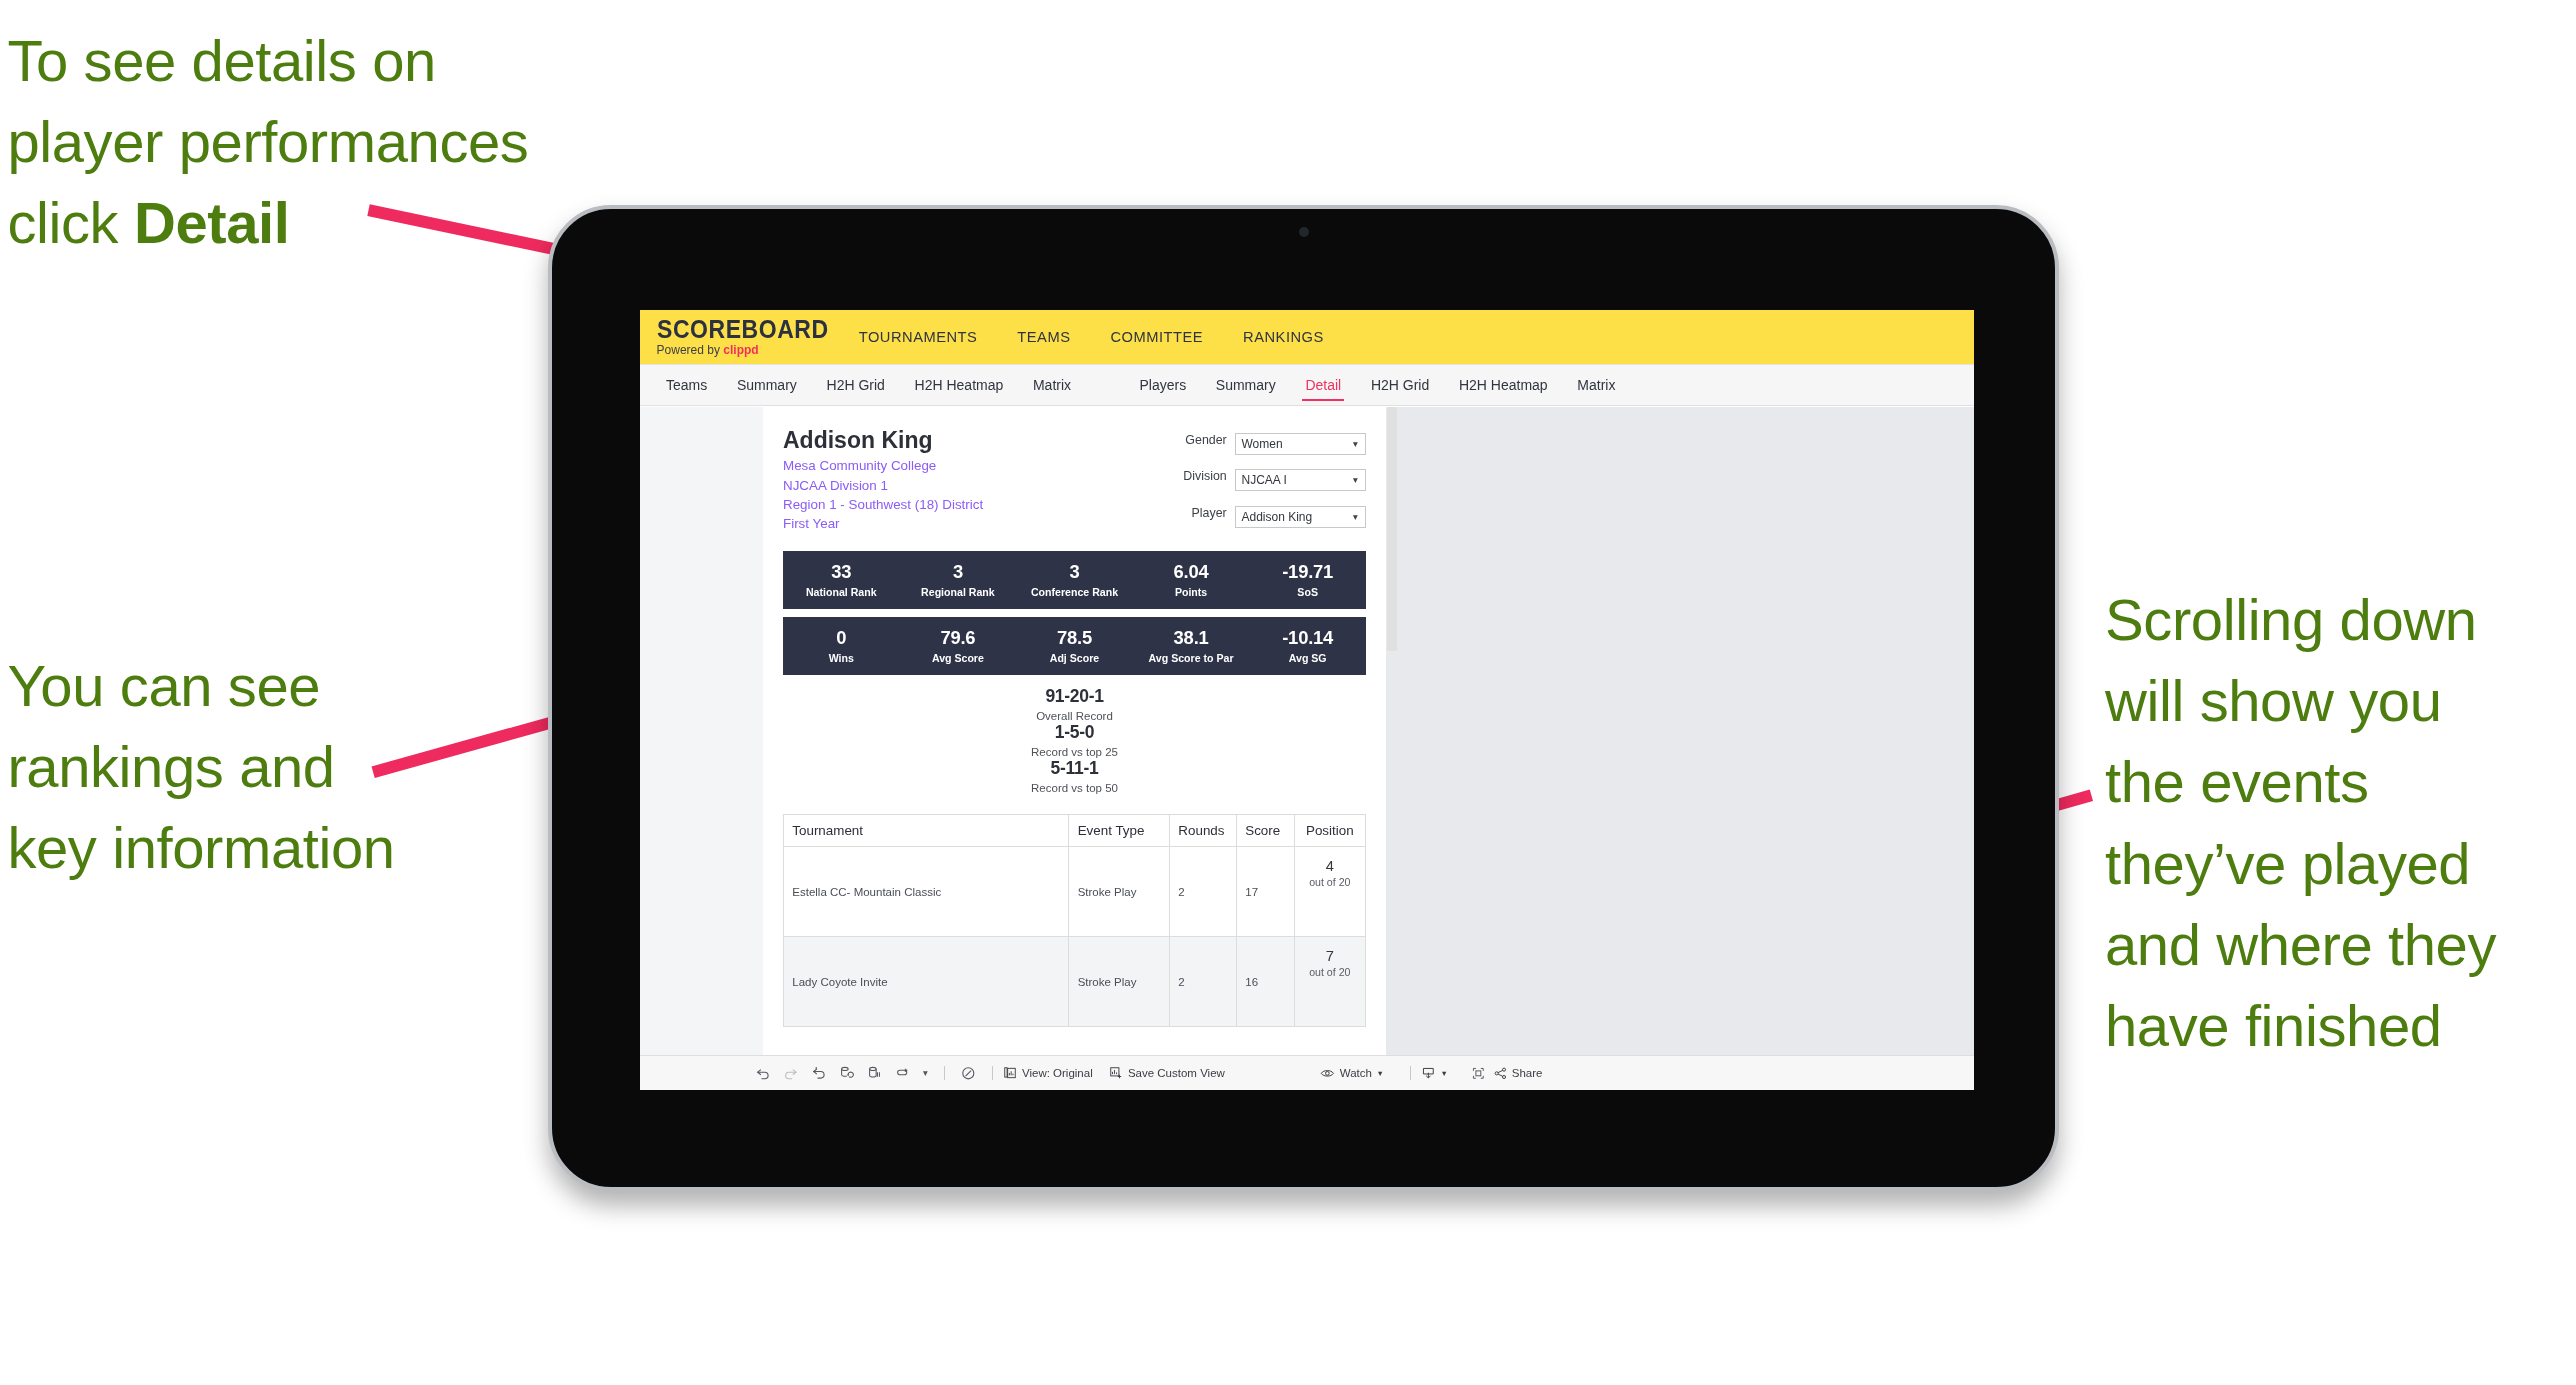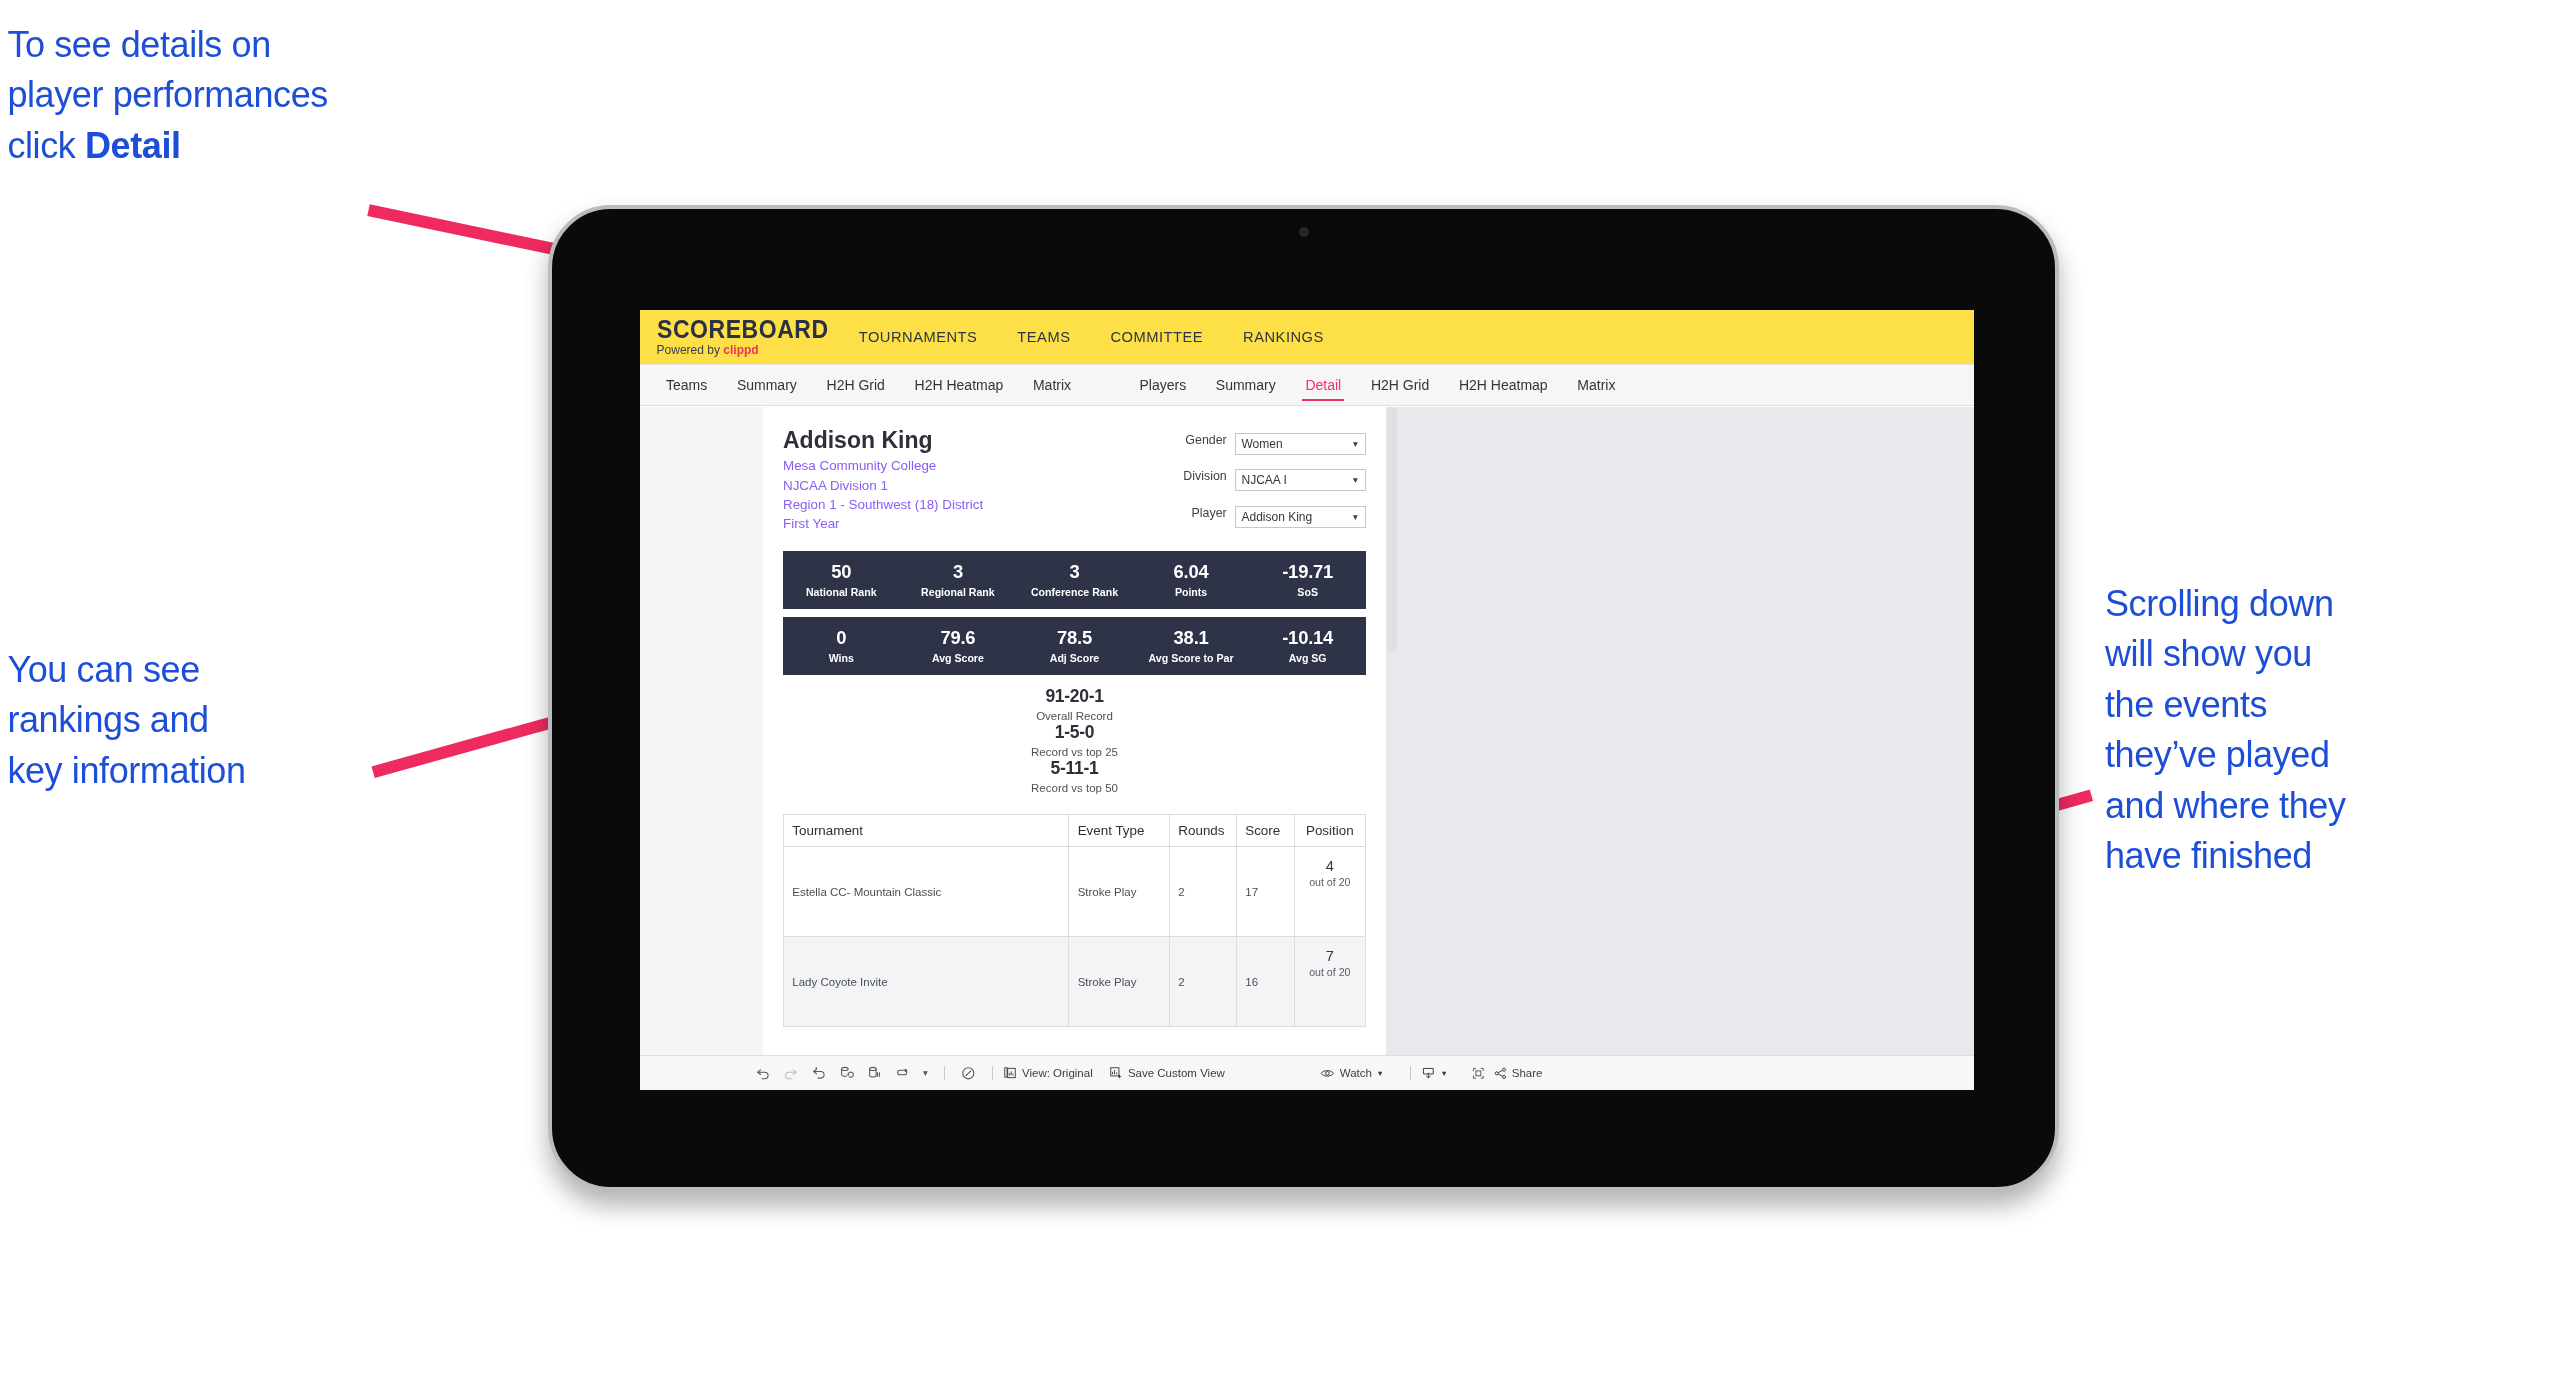--- a/index.html
+++ b/index.html
@@ -7,23 +7,23 @@
     width: 2576px; height: 1386px;
     background: #ffffff;
     font-family: "Liberation Sans", sans-serif;
     overflow: hidden;
   }
   #stage { position: relative; width: 2576px; height: 1386px; background:#fff; }
 
   
   .callout {
     position: absolute;
-    color: #1d4ed8;
+    color: #4d7c0f;
     font-family: "Liberation Sans", sans-serif;
-    font-size: 36px;
+    font-size: 58px;
     line-height: 1.40;
     font-weight: 400;
     letter-spacing: -0.4px;
     white-space: pre-line;
   }
   .callout b { font-weight: 700; }
   #callout-detail   { left: 7.4px;  top: 20px;  width: 590px; }
   #callout-rankings { left: 7.4px;  top: 645px; width: 479px; }
   #callout-scroll   { left: 2105px; top: 579px; width: 461px; }
 
@@ -285,21 +285,21 @@
                   <div class="filter-select">
                     <span>Addison King</span>
                     <span class="caret">▼</span>
                   </div>
                 </div>
               </div>
             </div>
 
             <div class="band">
               <div class="band-cell">
-                <div class="band-val">50</div>
+                <div class="band-val">33</div>
                 <div class="band-lbl">National Rank</div>
               </div>
               <div class="band-cell">
                 <div class="band-val">3</div>
                 <div class="band-lbl">Regional Rank</div>
               </div>
               <div class="band-cell">
                 <div class="band-val">3</div>
                 <div class="band-lbl">Conference Rank</div>
               </div>

